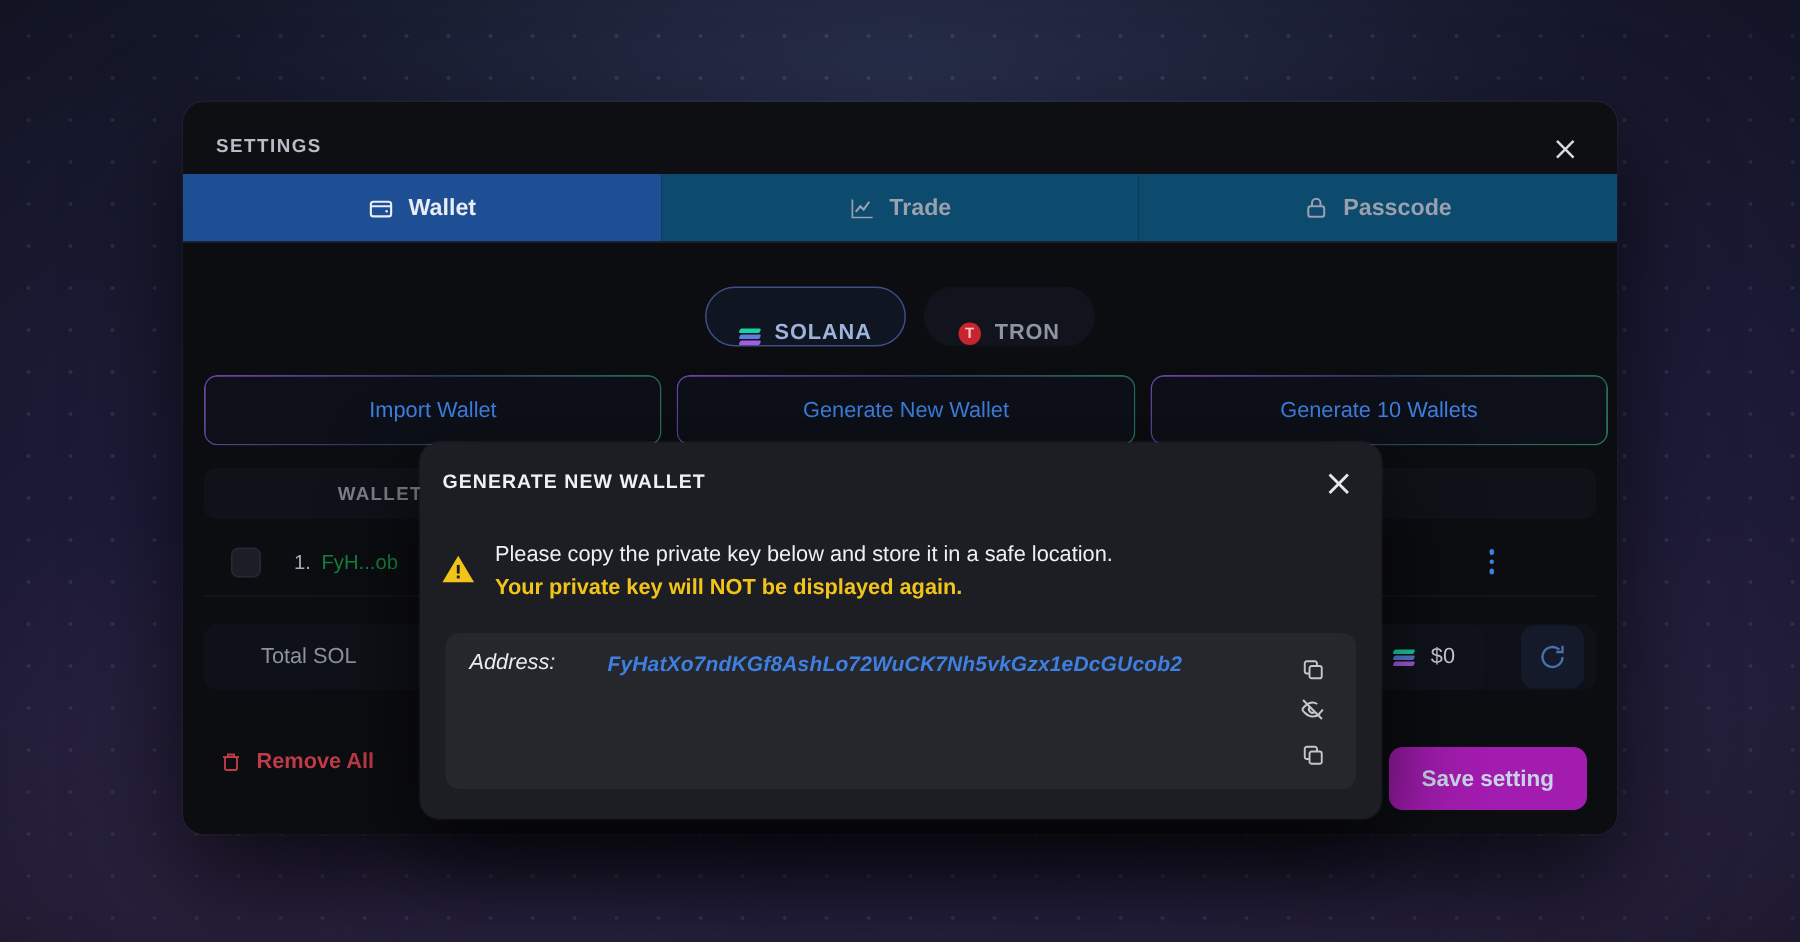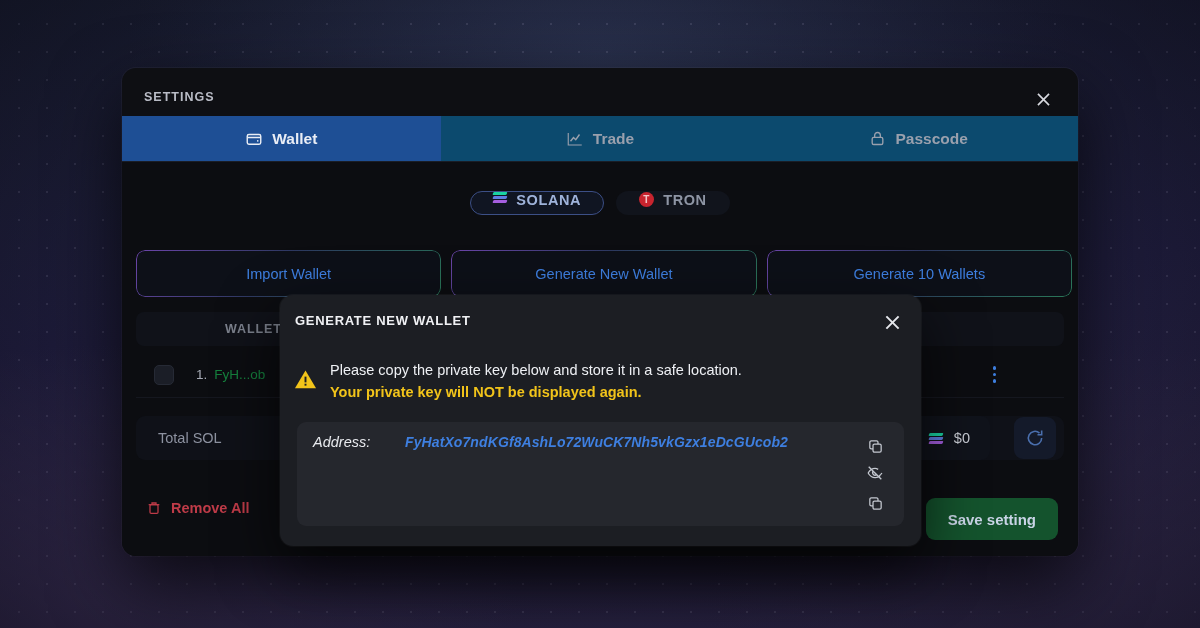--- a/index.html
+++ b/index.html
@@ -60,22 +60,22 @@
   .tab.active { background:#1e4f95; color:#e9edf5; }
   .tab svg { display:block; }
   #tabsep { position:absolute; left:0; top:93px; width:100%; height:1px; background:#1a1d26; }
 
   
   #panel { position:absolute; left:0; top:94px; width:100%; bottom:0; background:#0c0d11; }
 
   
   #chains { position:absolute; top:29px; left:0; width:100%; display:flex; justify-content:center; gap:12px; }
   .chain {
-    height:24px; padding:0 22px; border-radius:20px;
-    display:flex; align-items:flex-start; gap:9px;
+    height:40px; padding:0 22px; border-radius:20px;
+    display:flex; align-items:flex-end; gap:9px;
     font-size:14.5px; font-weight:bold; letter-spacing:.6px;
     background:#11141c; color:#8e95a4; cursor:pointer;
     border:1px solid transparent;
   }
   .chain.sel { border-color:#3c4f86; color:#9fb3da; background:#101522; }
   .sol-logo { display:flex; flex-direction:column; gap:1.6px; width:14px; }
   .sol-logo i { display:block; height:2.6px; border-radius:1px; }
   .sol-logo i:nth-child(1){ background:#19d3a2; transform:skewX(-20deg);}
   .sol-logo i:nth-child(2){ background:#5f7ce0; transform:skewX(-20deg);}
   .sol-logo i:nth-child(3){ background:#a55ee0; transform:skewX(-20deg);}
@@ -117,42 +117,42 @@
   .row-addr { margin-left:7px; font-size:13.5px; color:#15803d; cursor:pointer; }
   .row-more { position:absolute; right:68px; display:flex; flex-direction:column; gap:3px; cursor:pointer; }
   .row-more i { width:3.4px; height:3.4px; border-radius:50%; background:#3e7fe0; display:block; }
 
   
   #totalbar {
     position:absolute; top:254px; left:14px; right:14px; height:44px;
     background:#0f1118; border-radius:9px;
     display:flex; align-items:center;
   }
-  #totalbar .lbl { margin-left:22px; font-size:14.5px; color:#8d92a0; }
+  #totalbar .lbl { margin-left:38px; font-size:14.5px; color:#8d92a0; }
   #totsum {
     position:absolute; right:74px; height:44px; display:flex; align-items:center; gap:11px;
     padding:0 20px; border-radius:9px; background:#10131b;
   }
   #totsum .n { font-size:14.5px; font-weight:bold; color:#3e7fe0; }
   #totsum .usd { font-size:14.5px; color:#c9ccd4; }
   #refresh {
     position:absolute; right:8px; top:1px; width:42px; height:42px; border-radius:9px;
     background:#141a2a; display:flex; align-items:center; justify-content:center;
     color:#4a6fae; cursor:pointer;
   }
 
   
   #removeall {
     position:absolute; bottom:22px; left:24px; height:34px;
     display:flex; align-items:flex-start; gap:9px;
     font-size:14.5px; font-weight:bold; color:#bf3b48; cursor:pointer;
   }
   #savebtn {
     position:absolute; bottom:16px; right:20px; height:42px; padding:0 22px;
-    border-radius:9px; background:#14532d; color:#c9d4e6;
+    border-radius:9px; background:#a21caf; color:#c9d4e6;
     font-size:15px; font-weight:bold;
     display:flex; align-items:center; justify-content:center; cursor:pointer;
   }
 
   
   #modal {
     position:absolute; left:280px; top:295px; width:641px; height:251px;
     background:#1c1e23; border-radius:13px;
     box-shadow:0 22px 60px rgba(0,0,0,.7), 0 0 0 1px rgba(255,255,255,.05);
     overflow:hidden;

